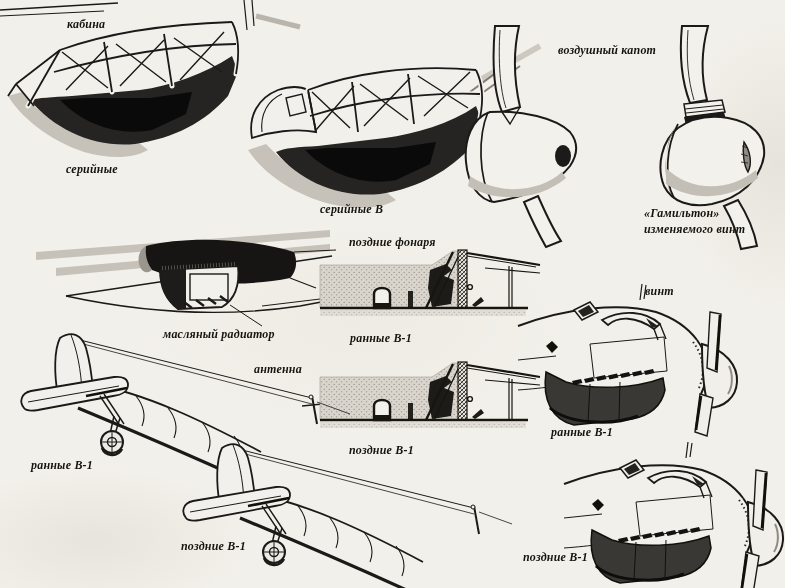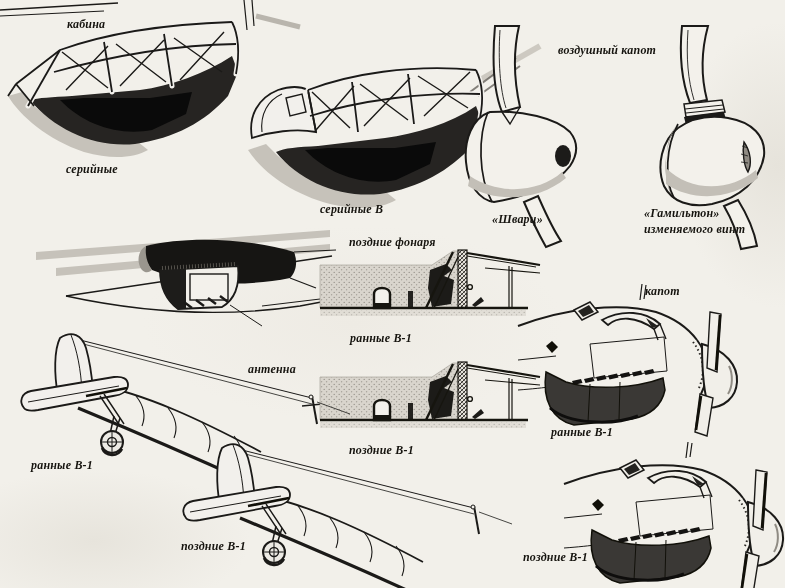--- a/index.html
+++ b/index.html
@@ -222,30 +222,30 @@
     <use href="#tail" transform="translate(16,328)"></use>
     <use href="#tail" transform="translate(178,438)"></use>
   </svg>
 
   <div class="lbl" style="left:67px;top:16px">кабина</div>
   <div class="lbl" style="left:66px;top:161px">серийные</div>
   <div class="lbl" style="left:320px;top:201px">серийные В</div>
   <div class="lbl" style="left:558px;top:42px">воздушный капот</div>
 
   <div class="lbl" style="left:492px;top:211px">
-    <div class="l1">«Шварц»</div>
   </div>
   <div class="lbl" style="left:644px;top:205px">
     <div class="l1">«Гамильтон»</div>
     <div class="l2">изменяемого винт</div>
   </div>
 
   <div class="lbl" style="left:349px;top:234px">поздние фонаря</div>
+  <div class="lbl" style="left:163px;top:326px">масляный радиатор</div>
   <div class="lbl" style="left:350px;top:330px">ранные В-1</div>
   <div class="lbl" style="left:349px;top:442px">поздние В-1</div>
-  <div class="lbl" style="left:248px;top:361px">антенна</div>
+  <div class="lbl" style="left:254px;top:361px">антенна</div>
   <div class="lbl" style="left:31px;top:457px">ранные В-1</div>
   <div class="lbl" style="left:181px;top:538px">поздние В-1</div>
-  <div class="lbl" style="left:645px;top:283px">капот</div>
+  <div class="lbl" style="left:645px;top:283px">винт</div>
   <div class="lbl" style="left:551px;top:424px">ранные В-1</div>
   <div class="lbl" style="left:523px;top:549px">поздние В-1</div>
 
 </div>
 
 </body></html>

